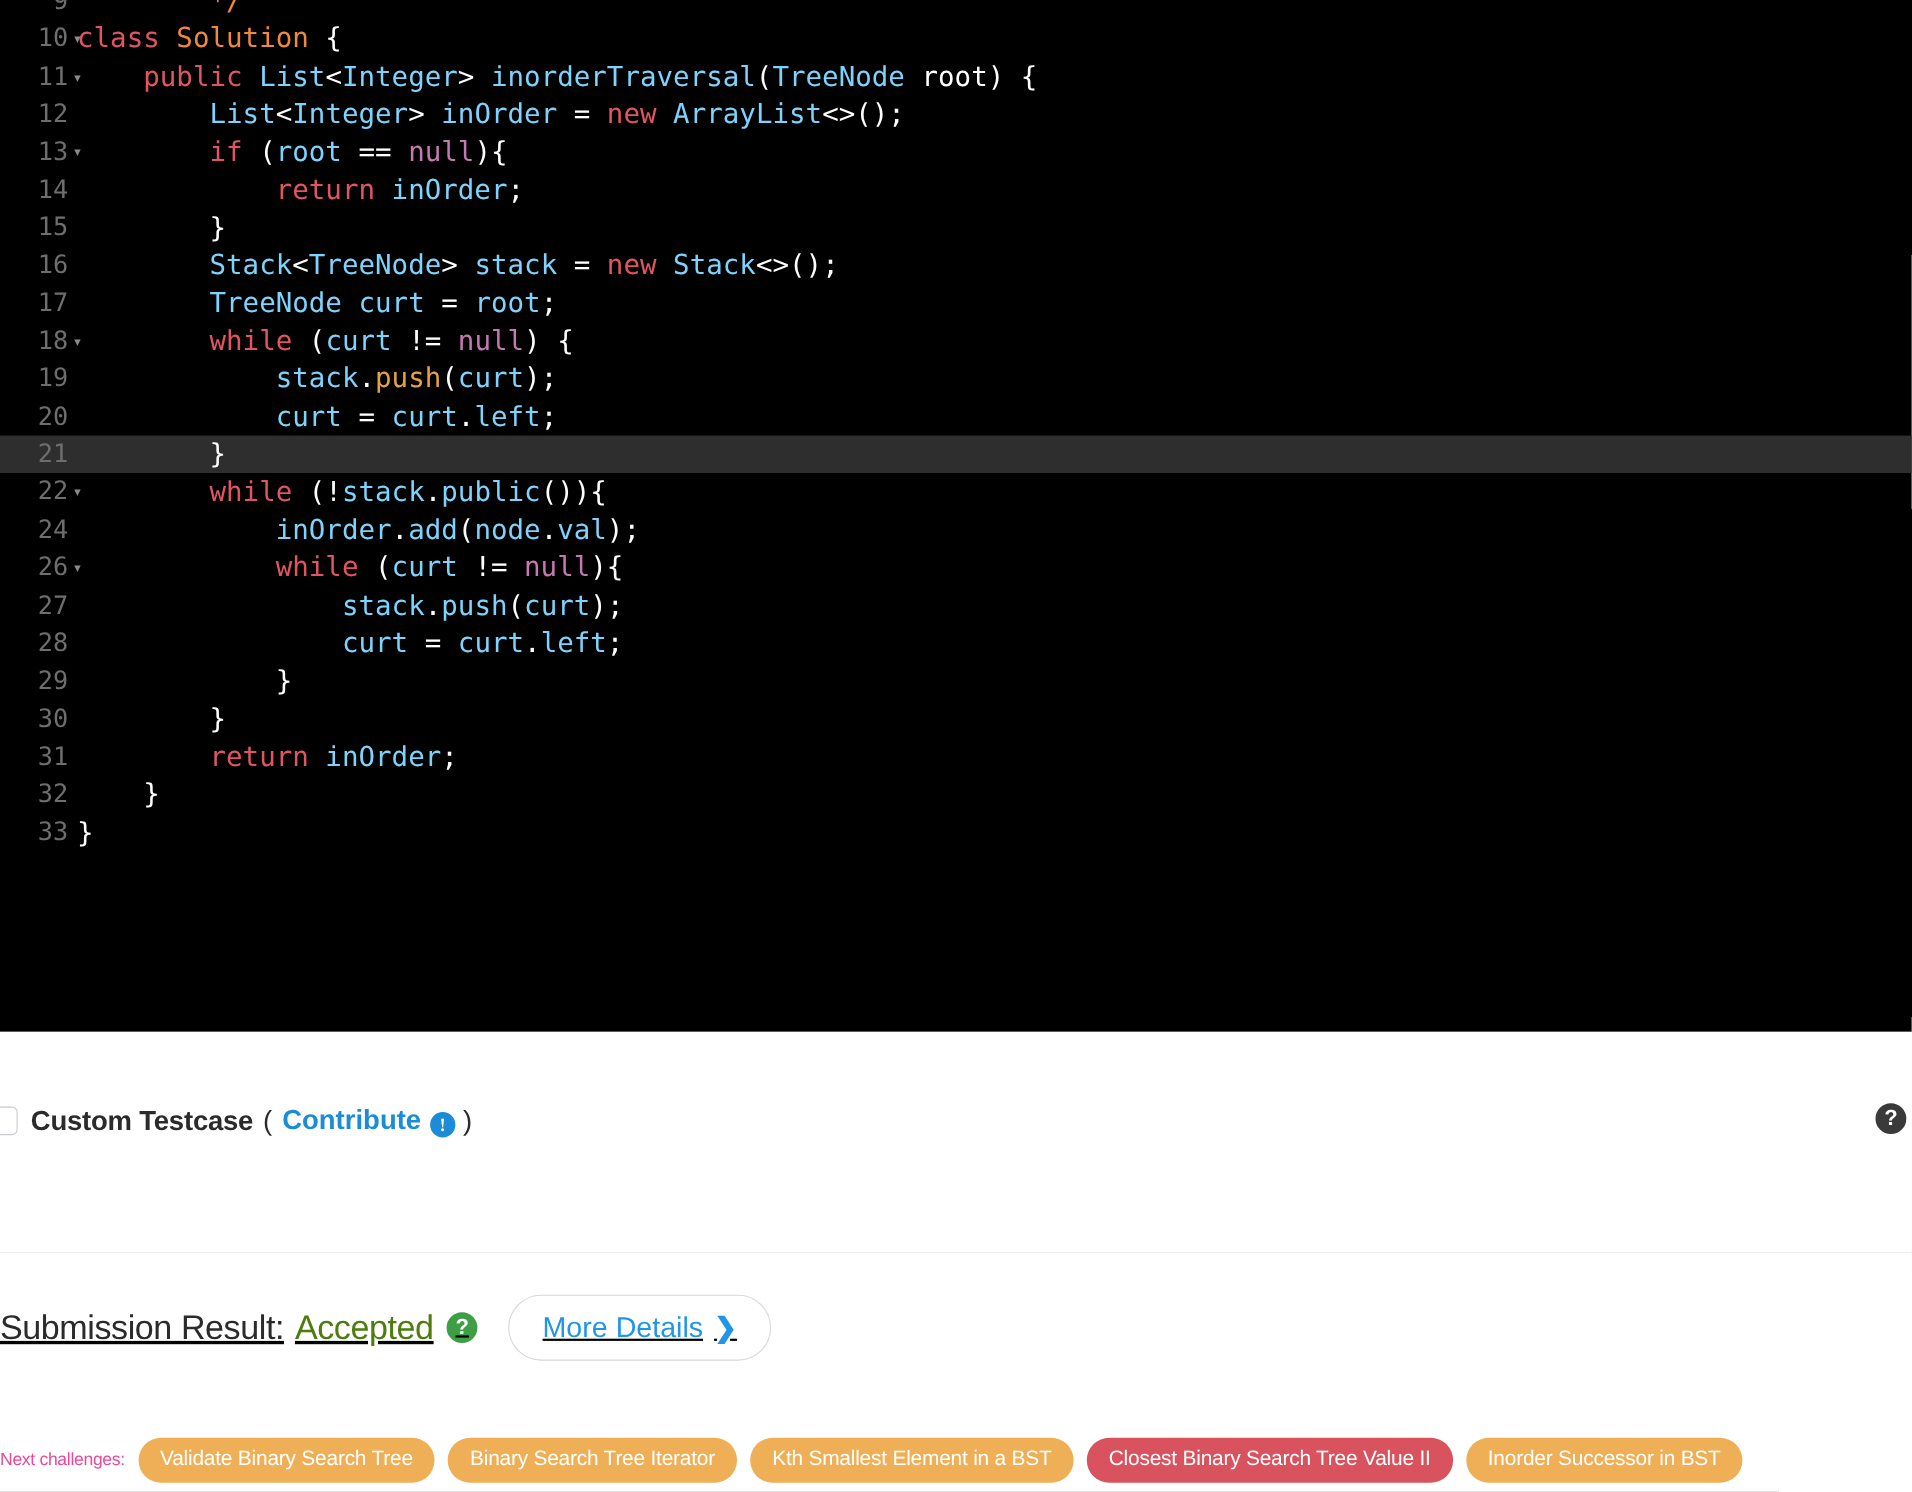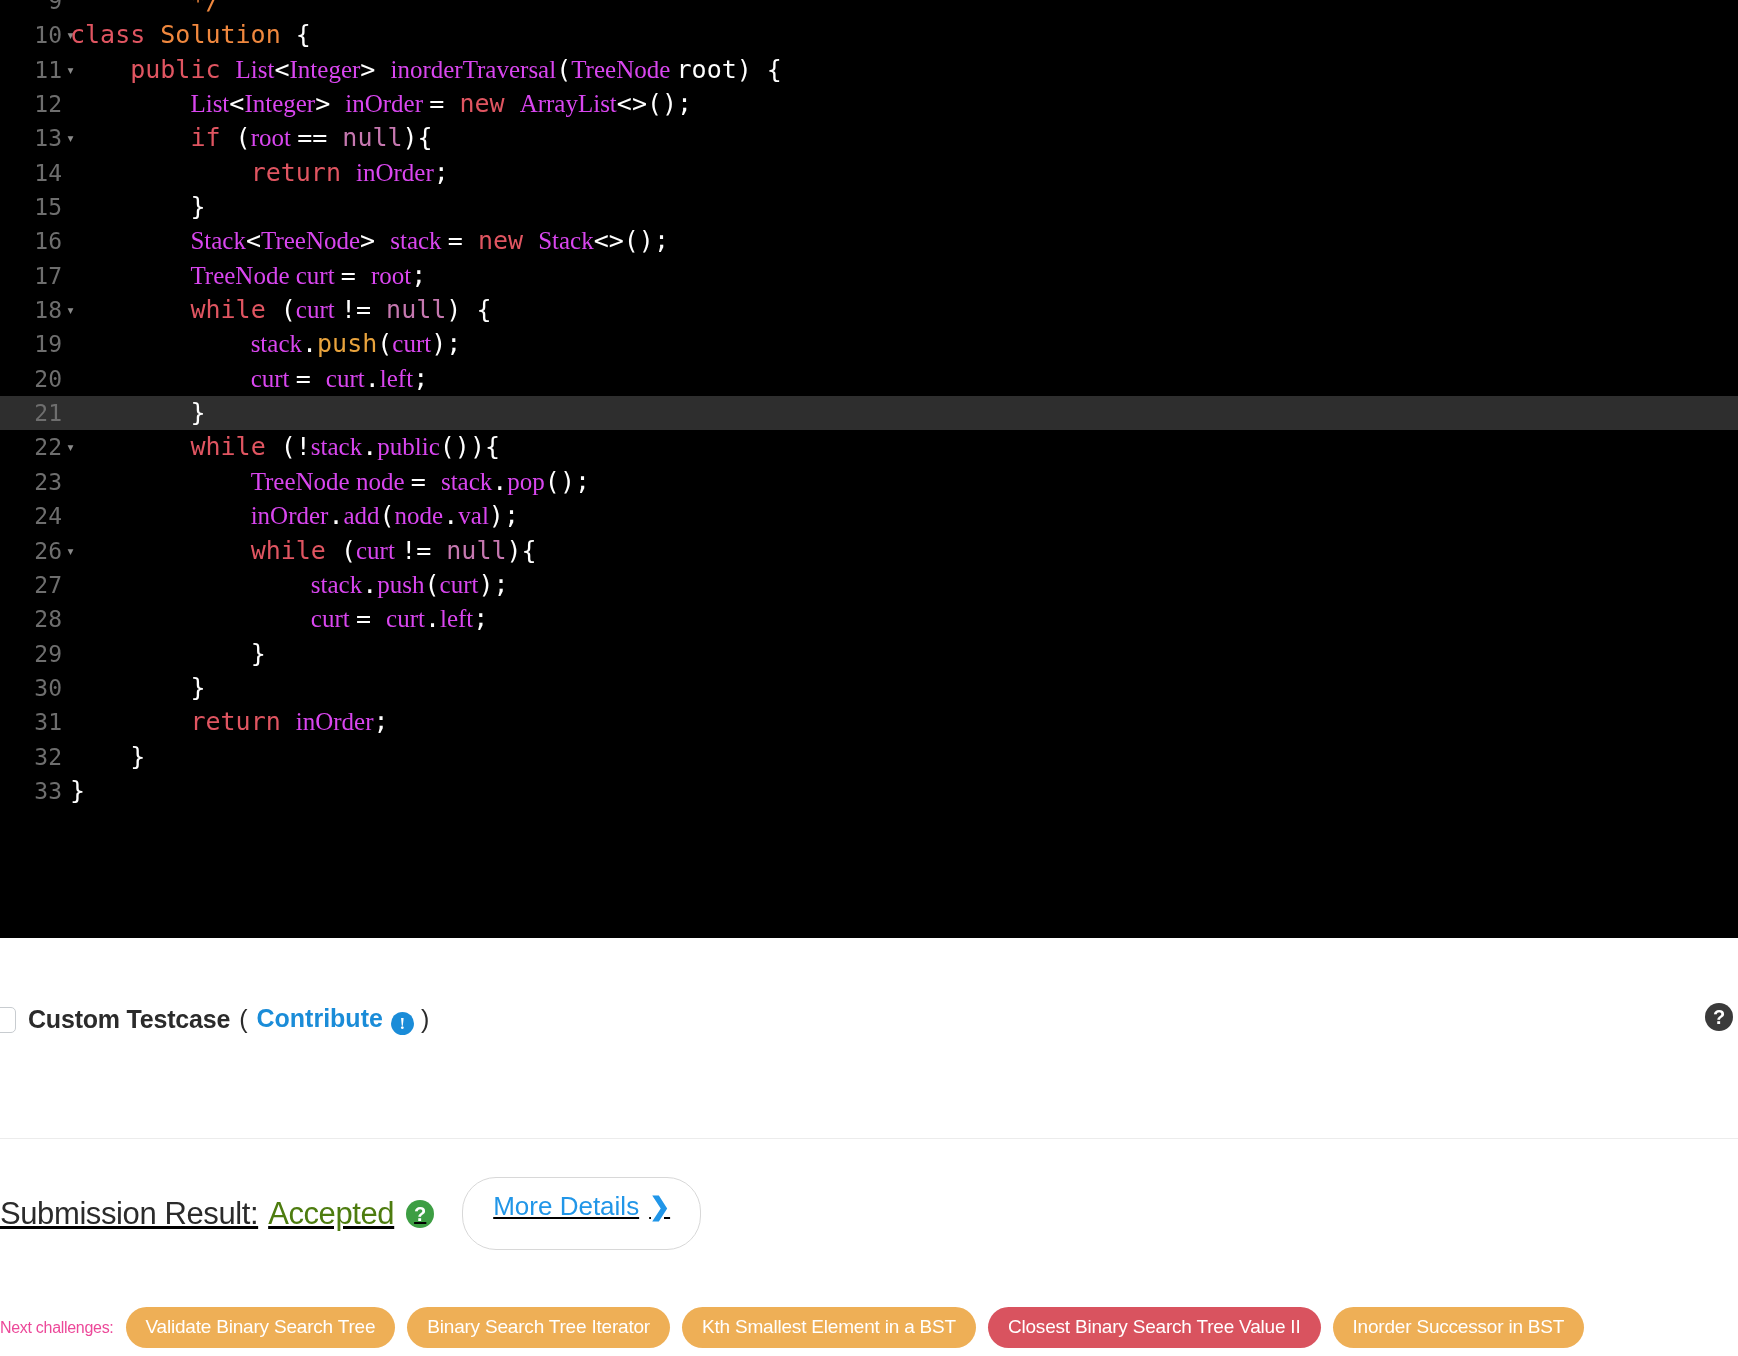--- a/index.html
+++ b/index.html
@@ -46,21 +46,21 @@
     color: #8a8a8a;
     font-size: 15px;
   }
   .code {
     position: absolute; left: 70px; top: 0;
     color: #ffffff;
   }
   
   .kw  { color: #e05561; }          
   .typ { color: #f0883e; }          
-  .id  { color: #d946ef; font-family: Liberation Serif, serif; }          
+  .id  { color: #7dd3fc; }          
   .nul { color: #c678b0; }          
   .mth { color: #e8a33d; }          
   .pun { color: #ffffff; }          
   .cmt { color: #f0883e; }
 
   
   .testcase-pane {
     position: absolute; left: 0; top: 938px;
     width: 1738px; height: 200px;
     background: #ffffff;
@@ -150,21 +150,21 @@
     border-radius: 50%;
     background: #3d9e43;
     color: #ffffff;
     font-size: 20px; font-weight: bold;
     line-height: 28px; text-align: center;
     margin-left: 12px;
     cursor: pointer;
   }
   .more-details {
     margin-left: 28px;
-    padding: 13px 30px 27px 30px;
+    padding: 13px 30px 14px 30px;
     border: 1px solid #d8d8d8;
     border-radius: 34px;
     background: #ffffff;
     color: #2196e8;
     font-size: 26px;
     cursor: pointer;
     white-space: nowrap;
     display: flex; align-items: center;
   }
   .chev { margin-left: 10px; font-size: 25px; font-weight: bold; }
@@ -208,21 +208,20 @@
         <div class="line"><span class="gutter">13</span><span class="fold">▾</span><span class="code">        <span class="kw">if </span><span class="pun">(</span><span class="id">root </span><span class="pun">== </span><span class="nul">null</span><span class="pun">){</span></span></div>
         <div class="line"><span class="gutter">14</span><span class="code">            <span class="kw">return </span><span class="id">inOrder</span><span class="pun">;</span></span></div>
         <div class="line"><span class="gutter">15</span><span class="code">        <span class="pun">}</span></span></div>
         <div class="line"><span class="gutter">16</span><span class="code">        <span class="id">Stack</span><span class="pun">&lt;</span><span class="id">TreeNode</span><span class="pun">&gt; </span><span class="id">stack </span><span class="pun">= </span><span class="kw">new </span><span class="id">Stack</span><span class="pun">&lt;&gt;();</span></span></div>
         <div class="line"><span class="gutter">17</span><span class="code">        <span class="id">TreeNode </span><span class="id">curt </span><span class="pun">= </span><span class="id">root</span><span class="pun">;</span></span></div>
         <div class="line"><span class="gutter">18</span><span class="fold">▾</span><span class="code">        <span class="kw">while </span><span class="pun">(</span><span class="id">curt </span><span class="pun">!= </span><span class="nul">null</span><span class="pun">) {</span></span></div>
         <div class="line"><span class="gutter">19</span><span class="code">            <span class="id">stack</span><span class="pun">.</span><span class="mth">push</span><span class="pun">(</span><span class="id">curt</span><span class="pun">);</span></span></div>
         <div class="line"><span class="gutter">20</span><span class="code">            <span class="id">curt </span><span class="pun">= </span><span class="id">curt</span><span class="pun">.</span><span class="id">left</span><span class="pun">;</span></span></div>
         <div class="line hl"><span class="gutter">21</span><span class="code">        <span class="pun">}</span></span></div>
         <div class="line"><span class="gutter">22</span><span class="fold">▾</span><span class="code">        <span class="kw">while </span><span class="pun">(!</span><span class="id">stack</span><span class="pun">.</span><span class="id">public</span><span class="pun">()){</span></span></div>
-        <div class="line"><span class="gutter">23</span><span class="code">            <span class="id">TreeNode </span><span class="id">node </span><span class="pun">= </span><span class="id">stack</span><span class="pun">.</span><span class="id">pop</span><span class="pun">();</span></span></div>
         <div class="line"><span class="gutter">24</span><span class="code">            <span class="id">inOrder</span><span class="pun">.</span><span class="id">add</span><span class="pun">(</span><span class="id">node</span><span class="pun">.</span><span class="id">val</span><span class="pun">);</span></span></div>
         <div class="line"><span class="gutter">26</span><span class="fold">▾</span><span class="code">            <span class="kw">while </span><span class="pun">(</span><span class="id">curt </span><span class="pun">!= </span><span class="nul">null</span><span class="pun">){</span></span></div>
         <div class="line"><span class="gutter">27</span><span class="code">                <span class="id">stack</span><span class="pun">.</span><span class="id">push</span><span class="pun">(</span><span class="id">curt</span><span class="pun">);</span></span></div>
         <div class="line"><span class="gutter">28</span><span class="code">                <span class="id">curt </span><span class="pun">= </span><span class="id">curt</span><span class="pun">.</span><span class="id">left</span><span class="pun">;</span></span></div>
         <div class="line"><span class="gutter">29</span><span class="code">            <span class="pun">}</span></span></div>
         <div class="line"><span class="gutter">30</span><span class="code">        <span class="pun">}</span></span></div>
         <div class="line"><span class="gutter">31</span><span class="code">        <span class="kw">return </span><span class="id">inOrder</span><span class="pun">;</span></span></div>
         <div class="line"><span class="gutter">32</span><span class="code">    <span class="pun">}</span></span></div>
         <div class="line"><span class="gutter">33</span><span class="code"><span class="pun">}</span></span></div>
       </div>

